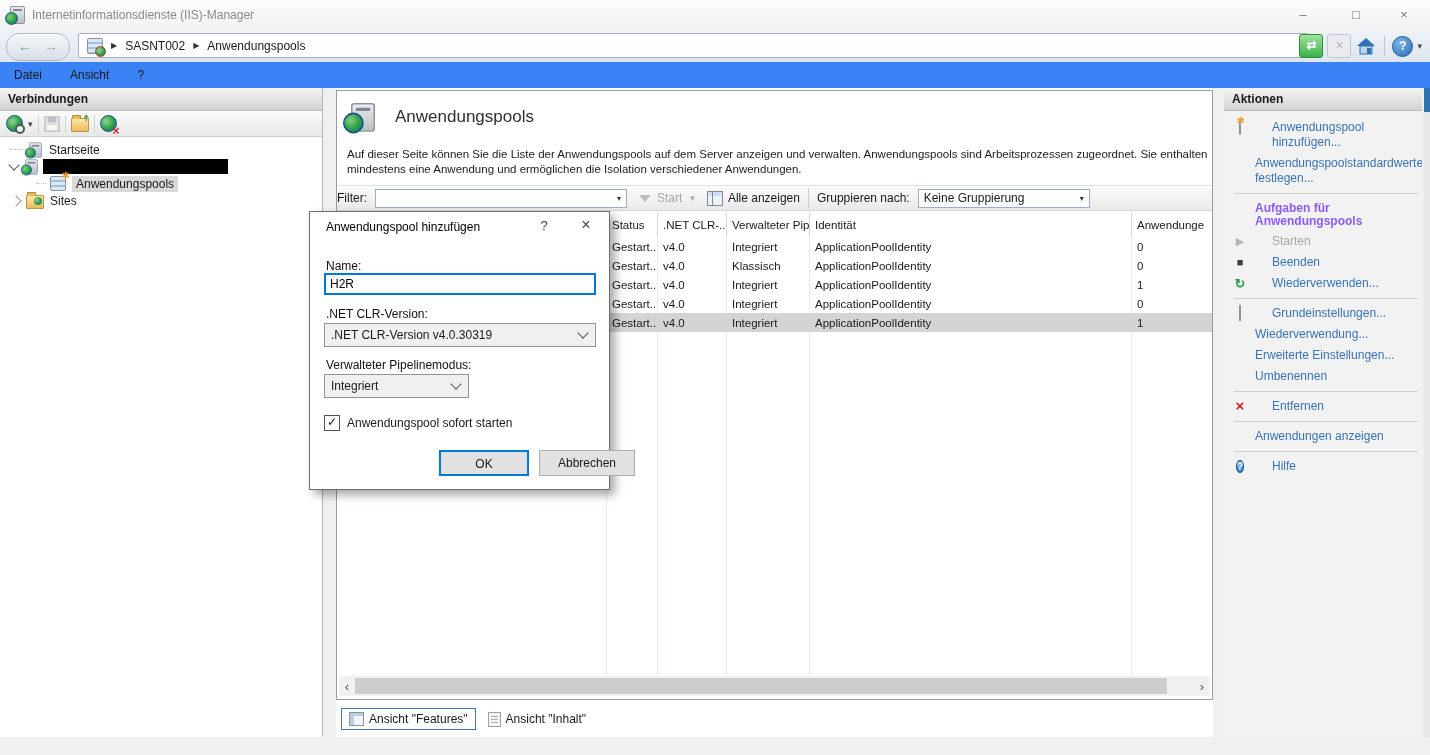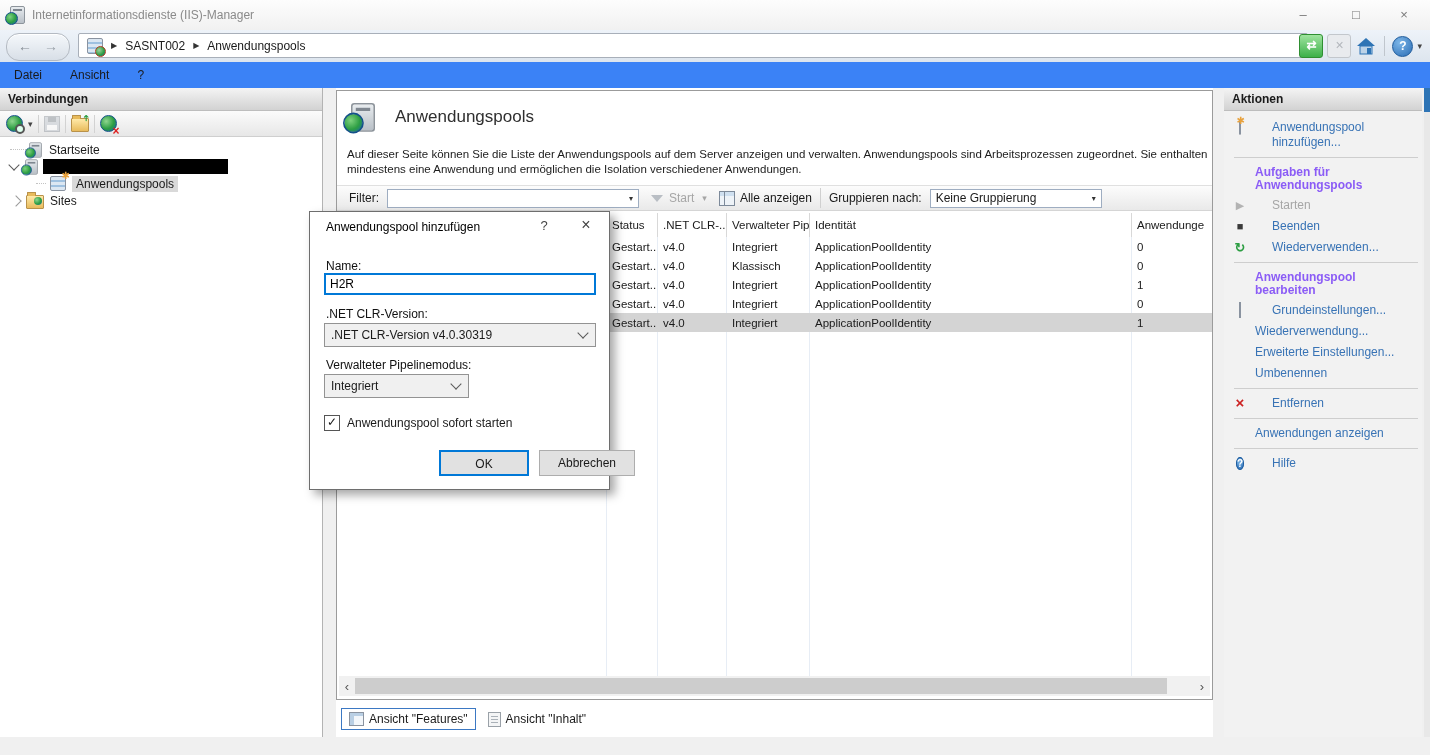--- a/index.html
+++ b/index.html
@@ -84,21 +84,21 @@
   
   .centerarea{position:absolute;left:336px;top:0px;width:877px;height:649px;background:#fff;}
   .feature-panel{position:absolute;left:0;top:2px;width:877px;height:610px;background:#fff;
     border:1px solid #9b9b9b;box-sizing:border-box;}
   .f-title-icon{position:absolute;left:14px;top:12px;transform:scale(1.6);transform-origin:top left;}
   .f-title{position:absolute;left:58px;top:16px;font-size:17px;color:#2f2f2f;}
   .f-desc{position:absolute;left:10px;top:56px;width:862px;font-size:11.5px;line-height:15px;color:#1c1c1c;}
   .filterbar{position:absolute;left:0;top:94px;width:875px;height:26px;
     background:linear-gradient(#fcfcfc,#e9e9e9);border-top:1px solid #e0e0e0;border-bottom:1px solid #d5d5d5;
     display:flex;align-items:center;box-sizing:border-box;}
-  .filterbar .lbl{margin-left:12px;}
+  .filterbar .lbl{margin-left:0;}
   .combo{height:19px;background:#fff;border:1px solid #9eadc1;display:flex;align-items:center;
     justify-content:space-between;padding:0 5px;box-sizing:border-box;}
   .combo .caret{font-size:8px;color:#333;}
   .funnel{width:0;height:0;border-left:6px solid transparent;border-right:6px solid transparent;
     border-top:7px solid #b9bec4;position:relative;margin-left:12px;}
   .grayed{color:#a6a6a6;}
   .icon-grid{width:14px;height:13px;border:1px solid #7d8a9a;background:
     linear-gradient(#cfe0f0,#cfe0f0) 0 0/14px 4px no-repeat,#eef3f8;position:relative;}
   .icon-grid::after{content:"";position:absolute;left:4px;top:0;bottom:0;width:1px;background:#7d8a9a;}
   .vbar{width:1px;height:20px;background:#d0d0d0;margin:0 8px;}
@@ -360,36 +360,38 @@
       </div>
     </div>
 
     <div class="actions">
       <div class="panel-header">Aktionen</div>
       <div style="height:6px;"></div>
       <div class="act-item">
         <span class="aicon"><span class="icon-addpool"></span></span>
         <span class="txt">Anwendungspool hinzufügen...</span>
       </div>
+      <div class="act-item noicon">
+        <span class="txt">Anwendungspoolstandardwerte festlegen...</span>
+      </div>
       <div class="act-sep"></div>
       <div class="act-header">Aufgaben für Anwendungspools</div>
       <div class="act-item">
         <span class="aicon icon-play">▶</span>
         <span class="txt dis">Starten</span>
       </div>
       <div class="act-item">
         <span class="aicon icon-stopsq">■</span>
         <span class="txt">Beenden</span>
       </div>
       <div class="act-item">
         <span class="aicon icon-recycle">↻</span>
         <span class="txt">Wiederverwenden...</span>
       </div>
       <div class="act-sep"></div>
-      <div class="act-header">Anwendungspool bearbeiten</div>
       <div class="act-item">
         <span class="aicon"><span class="icon-window"></span></span>
         <span class="txt">Grundeinstellungen...</span>
       </div>
       <div class="act-item noicon">
         <span class="txt">Wiederverwendung...</span>
       </div>
       <div class="act-item noicon">
         <span class="txt">Erweiterte Einstellungen...</span>
       </div>

